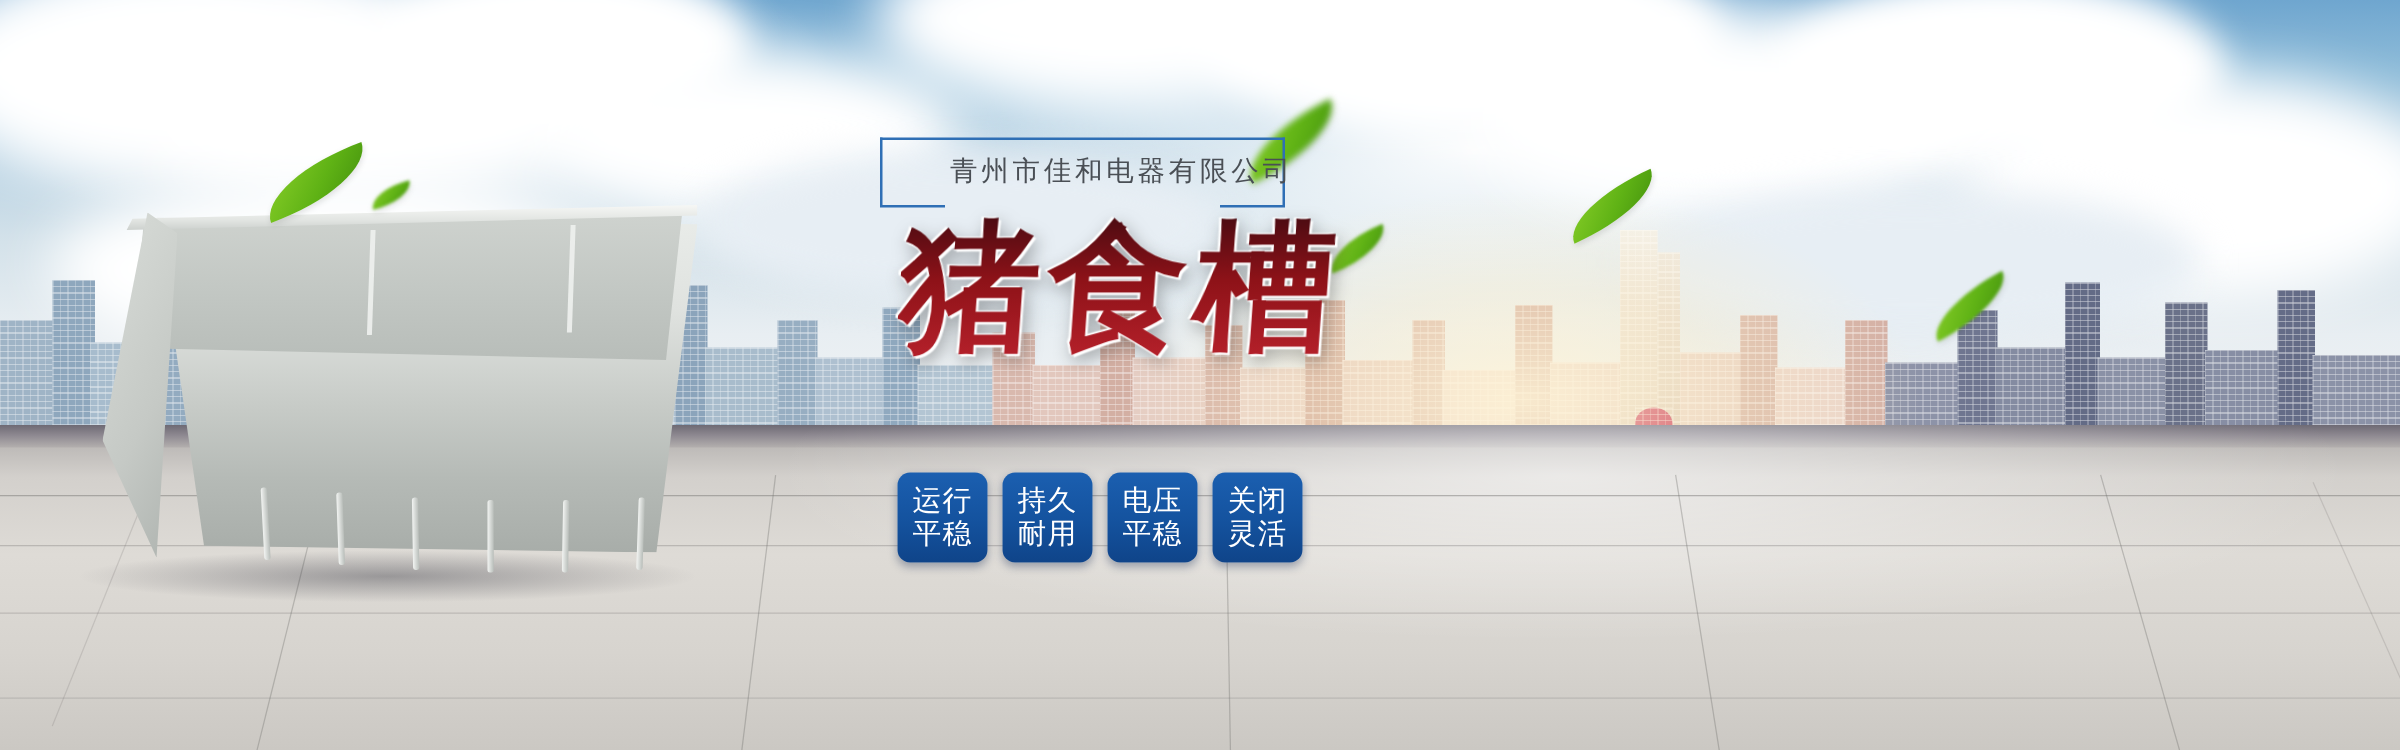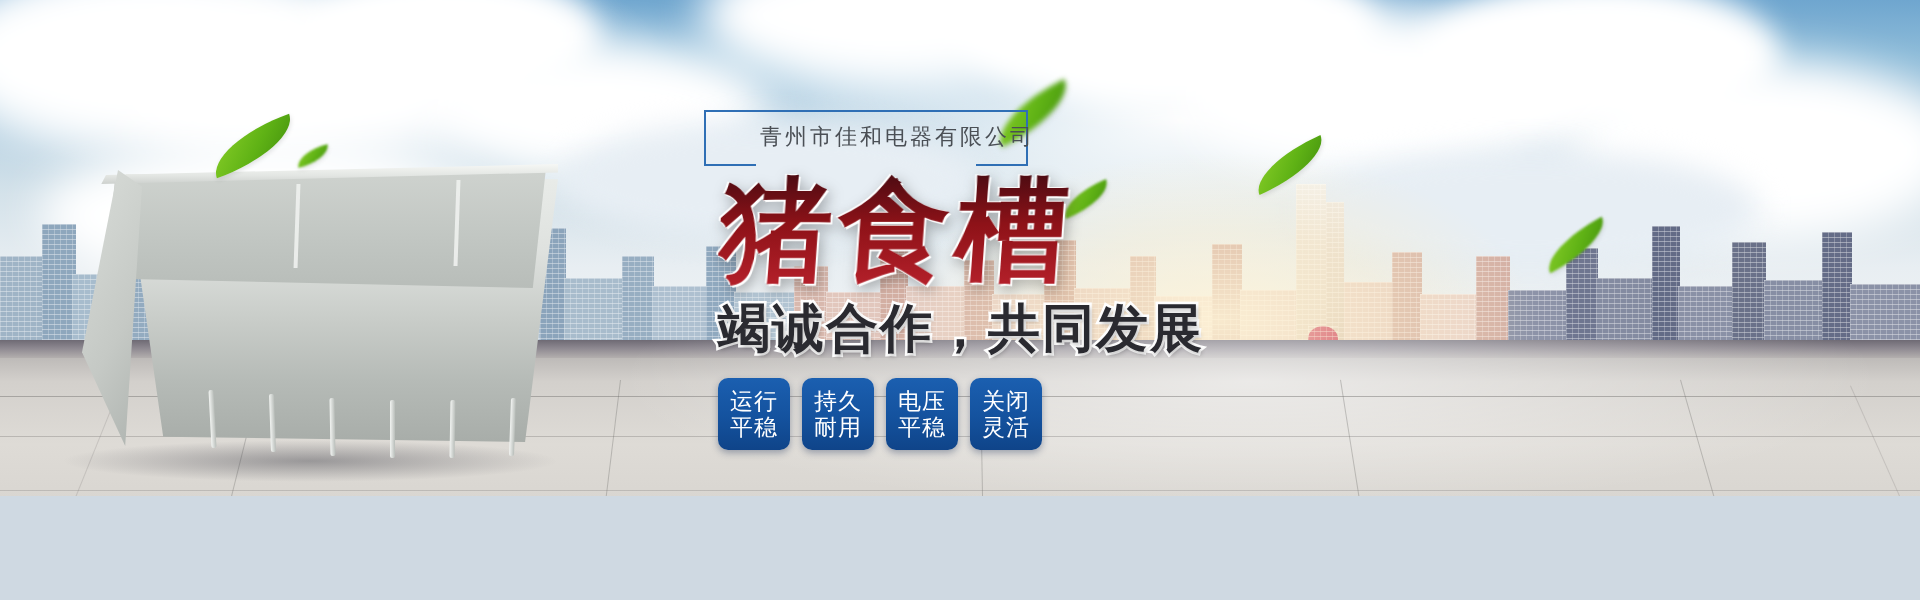--- a/index.html
+++ b/index.html
@@ -2,21 +2,21 @@
 <html><head>
 <meta charset="utf-8">
 <style>
   html,body{margin:0;padding:0;}
   body{
     width:1920px;height:600px;overflow:hidden;
     font-family:"Liberation Sans","DejaVu Sans",sans-serif;
     background:#cfd9e2;
   }
   #banner{
-    position:relative;width:1920px;height:496px;overflow:hidden;
+    position:relative;width:1920px;height:600px;overflow:hidden;
   }
 
   
   .sky{
     position:absolute;left:0;top:0;width:1920px;height:352px;
     background:
       radial-gradient(ellipse 700px 260px at 1180px 120px, rgba(255,255,255,.95) 0%, rgba(255,255,255,0) 62%),
       radial-gradient(ellipse 560px 200px at 300px 60px,  rgba(255,255,255,.92) 0%, rgba(255,255,255,0) 65%),
       linear-gradient(180deg,#6fa6cf 0%, #8ebcd9 16%, #b4d0e2 34%, #d4e2ea 55%, #e8eef2 76%, #f2f4f5 100%);
   }
@@ -265,21 +265,20 @@
   <div class="textblock">
 
     <div class="coframe">
       <div class="lstub"></div>
       <div class="rstub"></div>
     </div>
     <div class="coname">青州市佳和电器有限公司</div>
 
     <div class="title">猪食槽</div>
 
-    <div class="subtitle">竭诚合作，共同发展</div>
 
     <div class="features">
       <div class="feat">
         <span>运行</span>
         <span>平稳</span>
       </div>
       <div class="feat">
         <span>持久</span>
         <span>耐用</span>
       </div>

